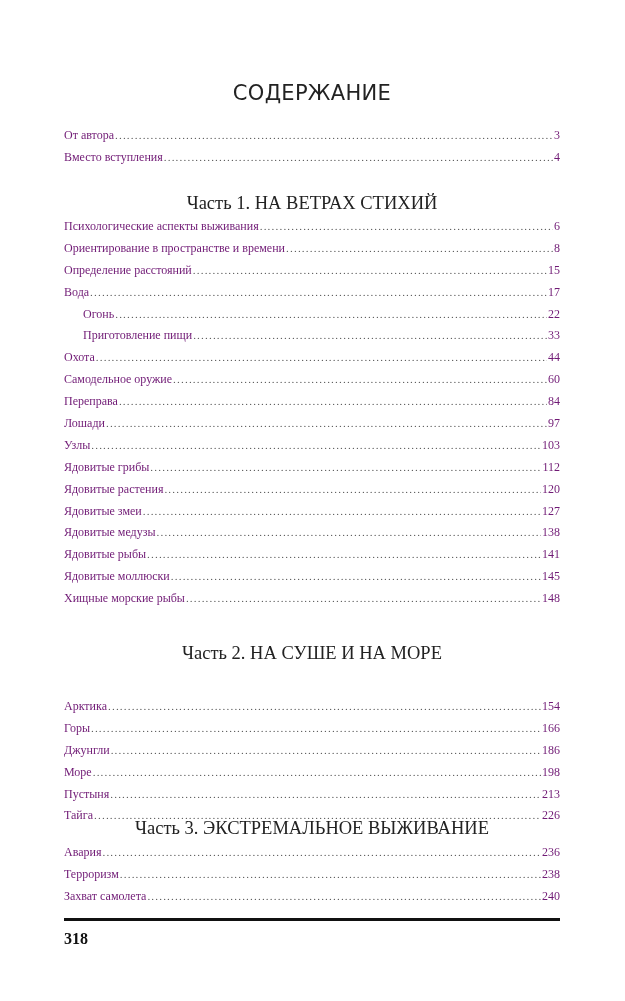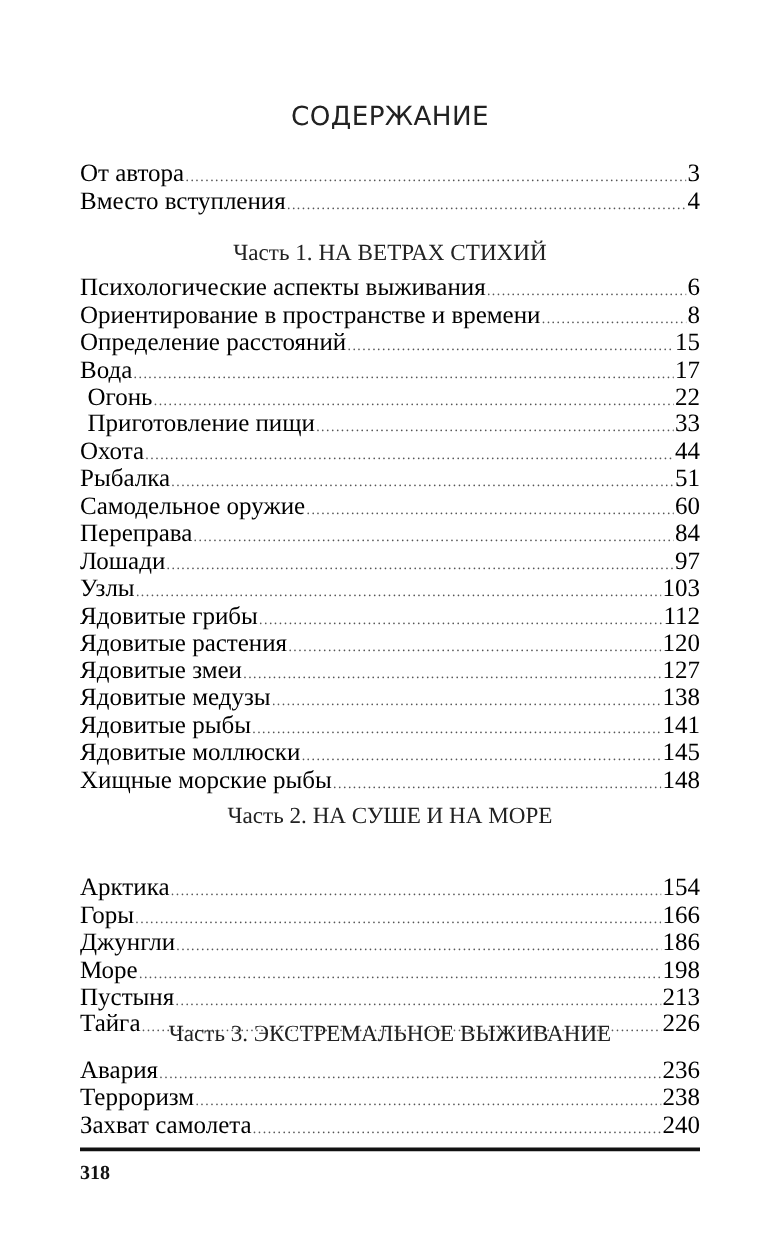--- a/index.html
+++ b/index.html
@@ -1,26 +1,26 @@
 <!DOCTYPE html>
 <html><head>
 <meta charset="utf-8">
 <style>
   html, body { margin:0; padding:0; }
   body { width:625px; height:1001px; background:#ffffff; position:relative; overflow:hidden; color:#1a1a1a; }
   .page { position:absolute; left:64px; top:0; width:496px; }
   .main-title { position:absolute; left:0; width:496px; top:81px; text-align:center; font-family:"DejaVu Sans", sans-serif; font-size:21px; letter-spacing:0.3px; color:#222; }
   .section-title { position:absolute; left:0; width:496px; text-align:center; font-family:"Liberation Serif", serif; font-size:18.5px; color:#222; }
   .toc { position:absolute; left:0; width:496px; }
-  .row { display:flex; align-items:baseline; height:21.9px; font-family:"Liberation Serif", serif; font-size:20px; color:#000000; white-space:nowrap; }
+  .row { display:flex; align-items:baseline; height:21.9px; font-family:"Liberation Serif", serif; font-size:12px; color:#701a75; white-space:nowrap; }
   .row .lbl { flex:0 0 auto; }
   .row .dots { flex:1 1 auto; overflow:hidden; margin:0 1px; color:#555; font-size:11px; letter-spacing:1.2px; }
   .row .dots::before { content:"................................................................................................................................................................................"; }
   .row .pg { flex:0 0 auto; }
-  .indent { padding-left:6px; }
+  .indent { padding-left:6px;margin-left:13px; }
   .rule { position:absolute; left:0; width:496px; top:918px; height:3px; background:#111; }
   .pagenum { position:absolute; left:0; top:930px; font-family:"Liberation Serif", serif; font-weight:bold; font-size:16px; color:#111; }
 </style>
 </head>
 <body>
 
 <div class="page">
   <div class="main-title">СОДЕРЖАНИЕ</div>
 
   <div class="toc" style="top:128px;">
@@ -65,25 +65,20 @@
       </div>
     <div class="row indent">
         <span class="lbl">Приготовление пищи</span>
         <span class="dots"></span>
         <span class="pg">33</span>
       </div>
     <div class="row">
         <span class="lbl">Охота</span>
         <span class="dots"></span>
         <span class="pg">44</span>
-      </div>
-    <div class="row">
-        <span class="lbl">Рыбалка</span>
-        <span class="dots"></span>
-        <span class="pg">51</span>
       </div>
     <div class="row">
         <span class="lbl">Самодельное оружие</span>
         <span class="dots"></span>
         <span class="pg">60</span>
       </div>
     <div class="row">
         <span class="lbl">Переправа</span>
         <span class="dots"></span>
         <span class="pg">84</span>

